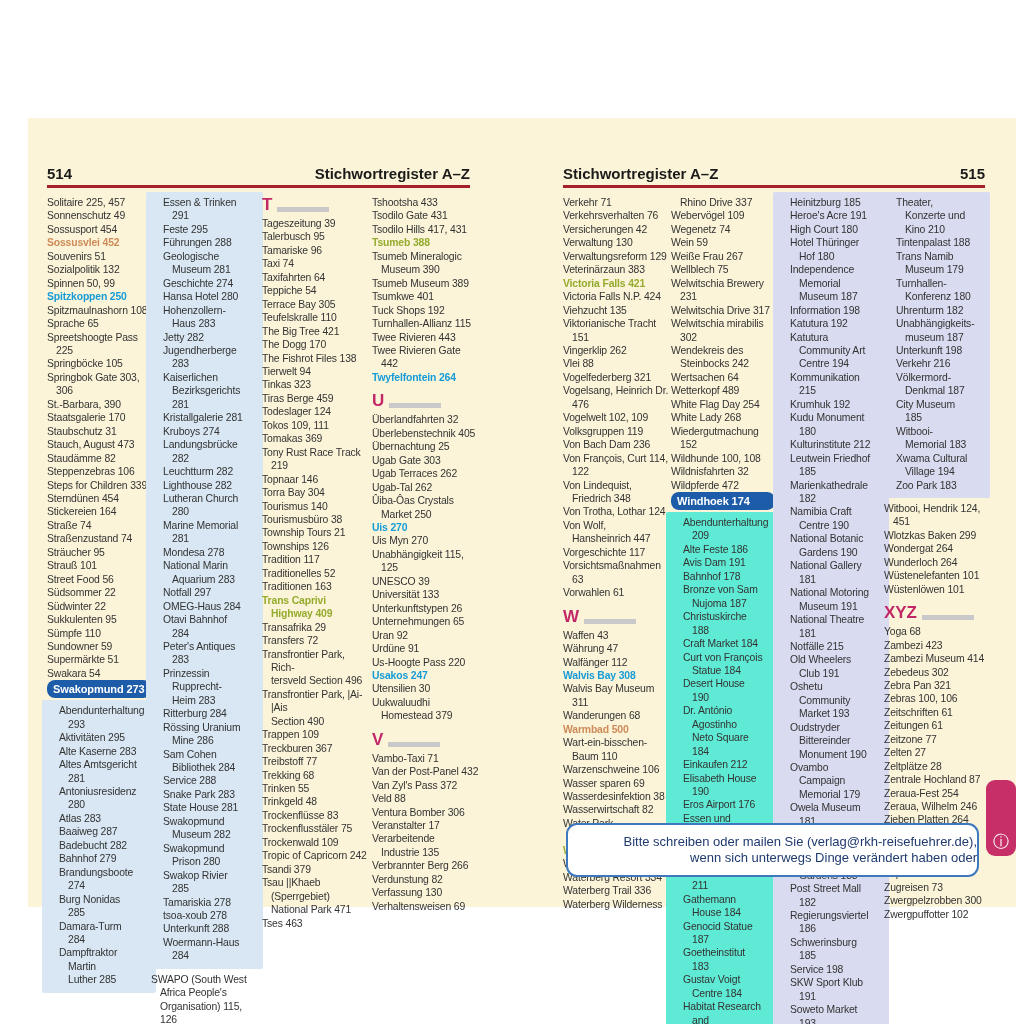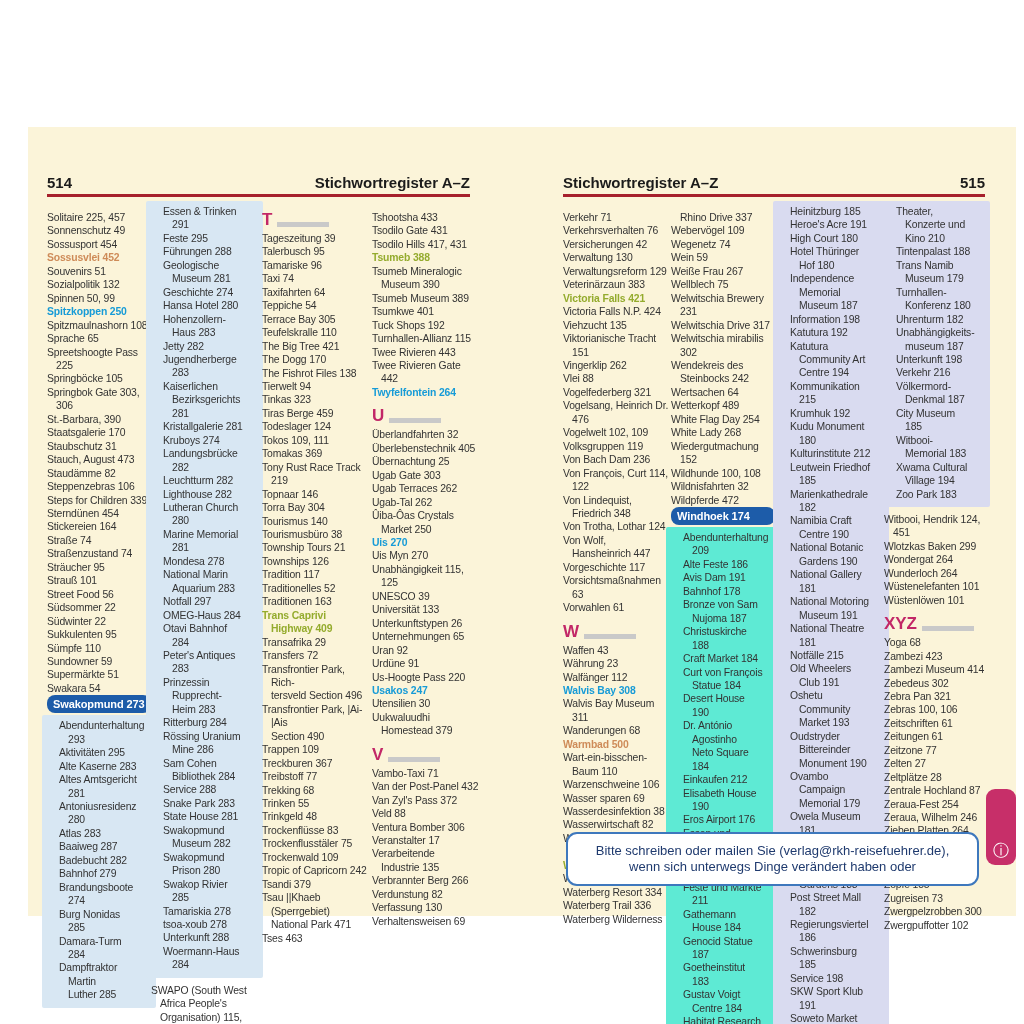--- a/index.html
+++ b/index.html
@@ -1,17 +1,17 @@
 <!DOCTYPE html>
 <html style="--page_cream: #FBF4D9; --accent_red: #A6202C; --text_dark: #333333; --entry_blue: #169BD7; --entry_green: #94AB2D; --entry_orange: #CE8B58; --sec_magenta: #C22767; --banner_blue: #1D5CA9; --tint_blue: #D8E7F3; --tint_purple: #D9DBF0; --bar_gray: #C9C9C9; --note_border: #3E78BD; --note_text: #1F3A6E; --tab_pink: #C72F69;"><head>
 <meta charset="utf-8">
 <style>
   html,body{margin:0;padding:0;width:1024px;height:1024px;background:#ffffff;
     font-family:"Liberation Sans","DejaVu Sans",sans-serif;}
-  .sheet{position:absolute;left:28px;top:127px;width:988px;height:789px;
+  .sheet{position:absolute;left:28px;top:118px;width:988px;height:789px;
     background:var(--page_cream);}
   .pagehead{position:absolute;top:40px;height:24px;border-bottom:3px solid var(--accent_red);
     display:flex;justify-content:space-between;align-items:flex-end;
     font-weight:bold;font-size:15px;color:#1b1b1b;padding-bottom:3px;}
   .pagehead.left{left:19px;width:423px;}
   .pagehead.right{left:535px;width:422px;}
   .col{position:absolute;top:78px;}
   .entry{font-size:10.4px;line-height:13.45px;color:var(--text_dark);
     padding-left:9px;text-indent:-9px;white-space:pre-line;letter-spacing:-0.15px;}
   .entry.o{color:var(--entry_orange);font-weight:bold;}
@@ -21,24 +21,24 @@
   .entry.sec{display:flex;align-items:flex-end;gap:5px;padding-left:0;text-indent:0;
     color:var(--sec_magenta);font-weight:bold;font-size:17px;line-height:17px;
     margin:8px 0 4px;}
   .entry.sec .bar{flex:1;max-width:52px;height:5px;background:var(--bar_gray);margin-bottom:1px;}
   .plainblock > .sec:first-child{margin-top:0;}
   .banner{background:var(--banner_blue);color:#fff;font-weight:bold;font-size:11px;
     line-height:13px;border-radius:8px;padding:3px 6px 2px;margin:0 0 0;
     letter-spacing:-0.1px;}
   .tint{padding:4px 17px 6px;margin:2px -5px 4px;border-radius:2px;}
   .col > .tint:first-child{margin-top:-4px;}
-  .plainblock{margin-top:6px;}
+  .plainblock{margin-top:0;}
   .notebox{position:absolute;left:538px;top:705px;width:409px;height:50px;
     background:#ffffff;border:2.5px solid var(--note_border);border-radius:11px;
-    display:flex;flex-direction:column;justify-content:center;text-align:center;
+    display:flex;flex-direction:column;justify-content:center;text-align:right;
     color:var(--note_text);font-size:13px;line-height:16.5px;}
   .infotab{position:absolute;left:958px;top:662px;width:30px;height:76px;
     background:var(--tab_pink);border-radius:9px;display:flex;align-items:flex-end;
     justify-content:center;padding-bottom:6px;box-sizing:border-box;}
   .infotab .glyph{color:#ffffff;font-size:16px;line-height:16px;}
 </style>
 </head>
 <body>
 
 <div class="sheet">
@@ -293,21 +293,21 @@
         <div class="entry">Von Lindequist,
 Friedrich 348</div>
         <div class="entry">Von Trotha, Lothar 124</div>
         <div class="entry">Von Wolf,
 Hansheinrich 447</div>
         <div class="entry">Vorgeschichte 117</div>
         <div class="entry">Vorsichtsmaßnahmen 63</div>
         <div class="entry">Vorwahlen 61</div>
         <div class="entry sec"><span>W</span><span class="bar"></span></div>
         <div class="entry">Waffen 43</div>
-        <div class="entry">Währung 23</div>
+        <div class="entry">Währung 47</div>
         <div class="entry">Walfänger 112</div>
         <div class="entry b">Walvis Bay 308</div>
         <div class="entry">Walvis Bay Museum 311</div>
         <div class="entry">Wanderungen 68</div>
         <div class="entry o">Warmbad 500</div>
         <div class="entry">Wart-ein-bisschen-
 Baum 110</div>
         <div class="entry">Warzenschweine 106</div>
         <div class="entry">Wasser sparen 69</div>
         <div class="entry">Wasserdesinfektion 38</div>

